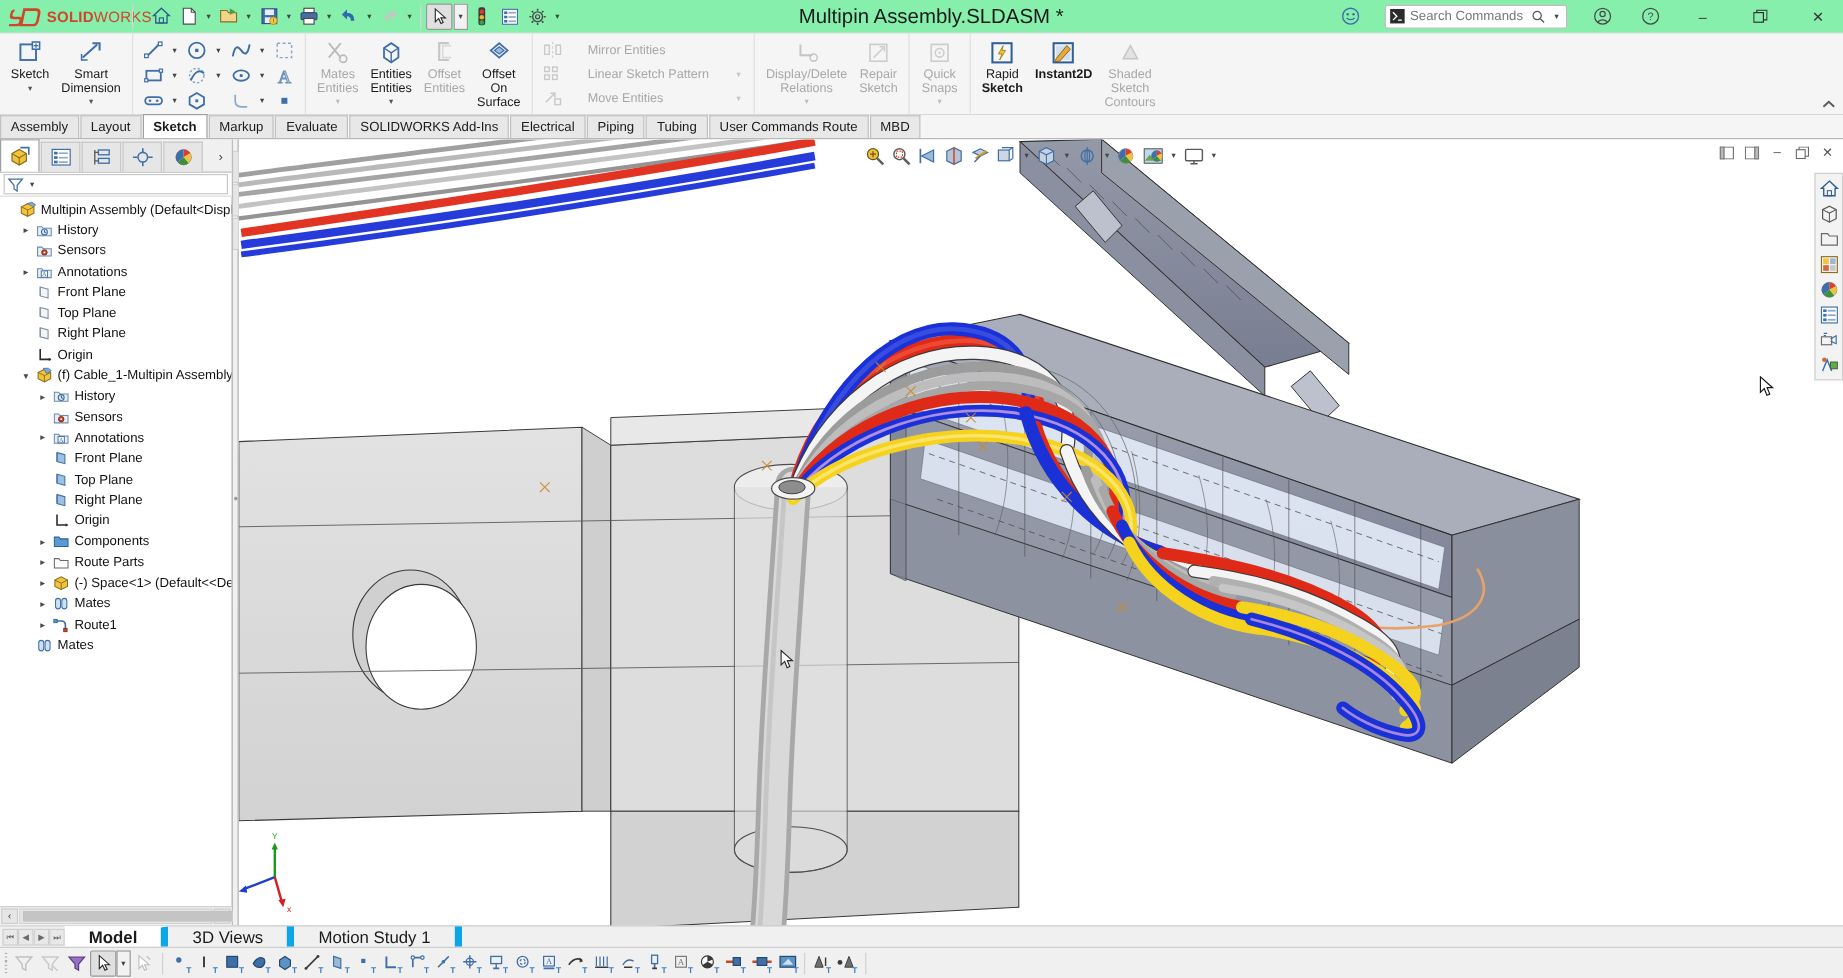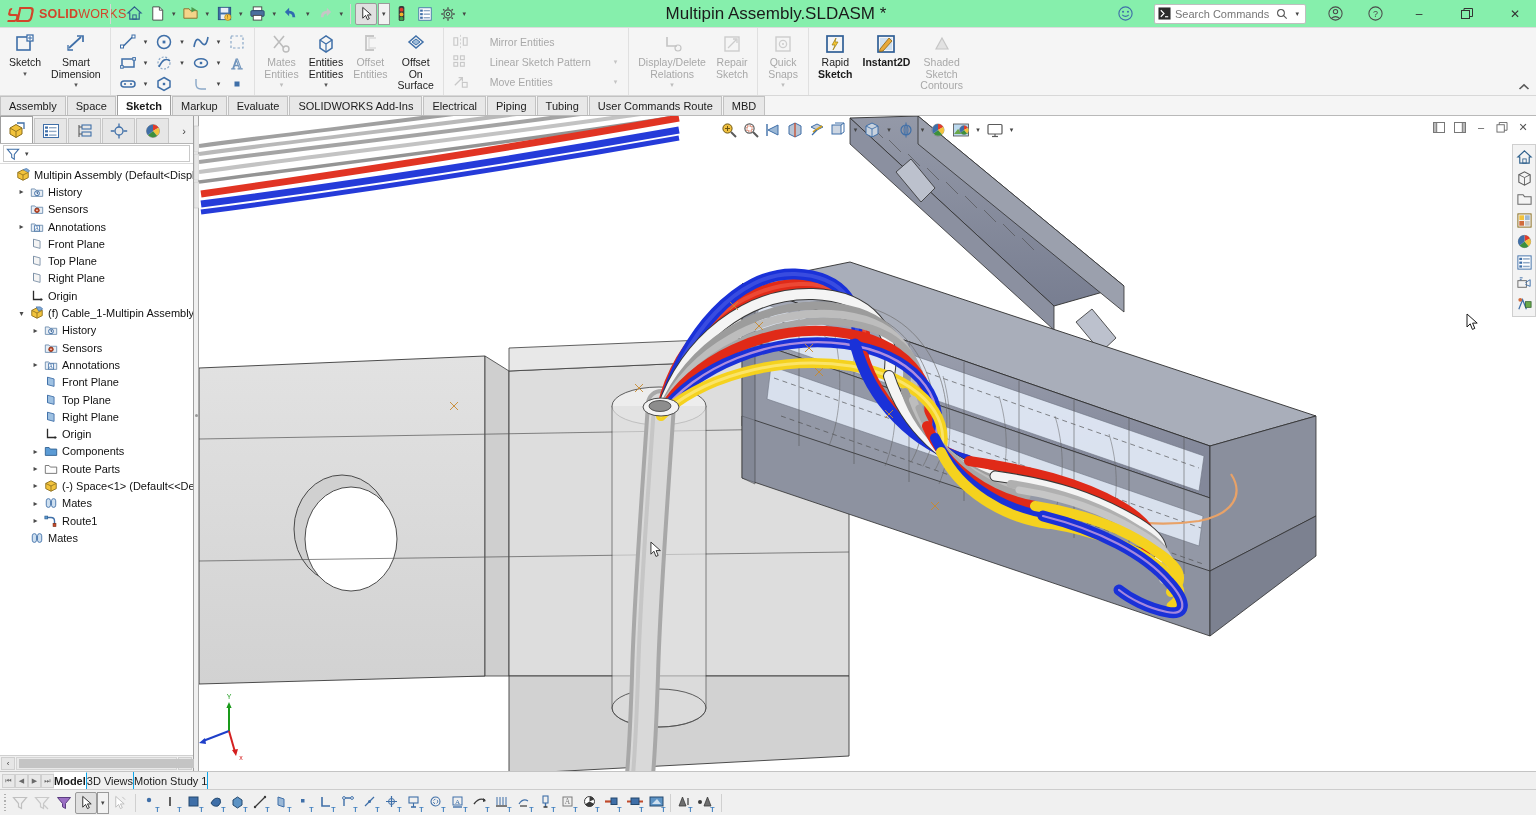--- a/index.html
+++ b/index.html
@@ -99,21 +99,21 @@
   
   .rtools{ position:absolute;right:0;top:28px;width:24px;background:#f3f3f3;border:1px solid #cfcfcf;z-index:6;display:flex;flex-direction:column;align-items:center;padding:2px 0;gap:1px;}
   .rtb{ width:20px;height:20px;display:flex;align-items:center;justify-content:center;border:1px solid transparent;}
 
   .cursor-arrow{ position:absolute; z-index:9; pointer-events:none;}
 
   
   .bottom-tabs{ height:18px;background:#f0f0f0;border-top:1px solid #c4c4c4;display:flex;align-items:stretch;flex:0 0 18px;}
   .navbtns{ display:flex;align-items:center;padding-left:2px;gap:0px;}
   .navb{ width:13px;height:14px;border:1px solid #cfcfcf;background:#e8e8e8;display:flex;align-items:center;justify-content:center;font-size:7px;color:#6a6a6a;}
-  .btab{ padding:0 0;display:flex;align-items:center;font-size:11px;border-right:1px solid #0ea5e9;color:#1b1b1b;}
+  .btab{ padding:0 20px;display:flex;align-items:center;font-size:14px;border-right:6px solid #0ea5e9;color:#1b1b1b;}
   .btab.active{ background:#fff;font-weight:bold;border-top:1px solid #fff;}
   .statusbar{ height:26px;background:#f0f0f0;border-top:1px solid #cdcdcd;display:flex;align-items:center;flex:0 0 26px;padding-left:2px;gap:0px;position:relative;}
   .sgrip{ width:7px;height:18px;display:flex;flex-direction:column;justify-content:center;gap:2px;}
   .sgrip i{ display:block;width:2px;height:2px;background:#b0b0b0;margin-left:2px;}
   .sbtn{ width:22px;height:22px;display:flex;align-items:center;justify-content:center;border:1px solid transparent;border-radius:2px;position:relative;}
   .sbtn.sel{ background:#e0e0e0;border:1px solid #9a9a9a;}
   .ssep{ width:1px;height:18px;background:#d0d0d0;margin:0 4px;}
   .tinyT{ position:absolute;right:1px;bottom:0px;font-size:7px;color:#3f7fbf;font-weight:bold;line-height:7px;}
   .statusmsg{ flex:1;height:100%;}
 
@@ -580,21 +580,21 @@
 
     <div class="ribbon-collapse">
       <svg width="12" height="8" viewBox="0 0 12 8">
           <path d="M1.5 6 L6 1.8 L10.5 6" fill="none" stroke="#5a5a5a" stroke-width="1.6"></path>
         </svg>
     </div>
   </div>
 
   <div class="cmdtabs">
     <div class="ctab">Assembly</div>
-    <div class="ctab">Space</div>
+    <div class="ctab">Layout</div>
     <div class="ctab active">Sketch</div>
     <div class="ctab">Markup</div>
     <div class="ctab">Evaluate</div>
     <div class="ctab">SOLIDWORKS Add-Ins</div>
     <div class="ctab">Electrical</div>
     <div class="ctab">Piping</div>
     <div class="ctab">Tubing</div>
     <div class="ctab">User Commands Route</div>
     <div class="ctab">MBD</div>
   </div>

